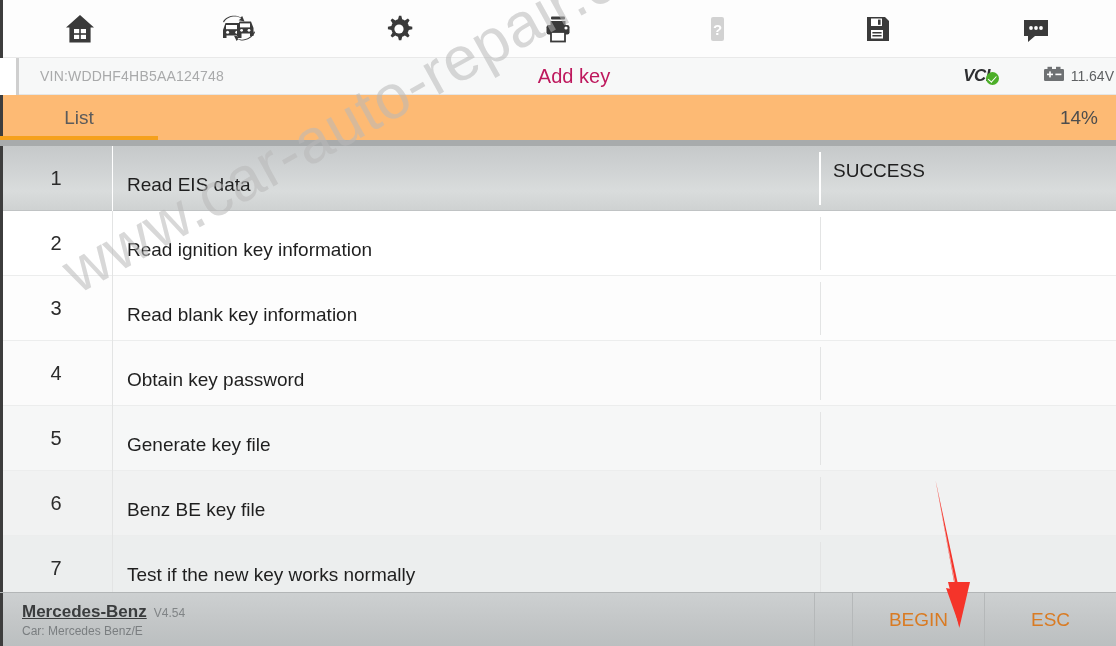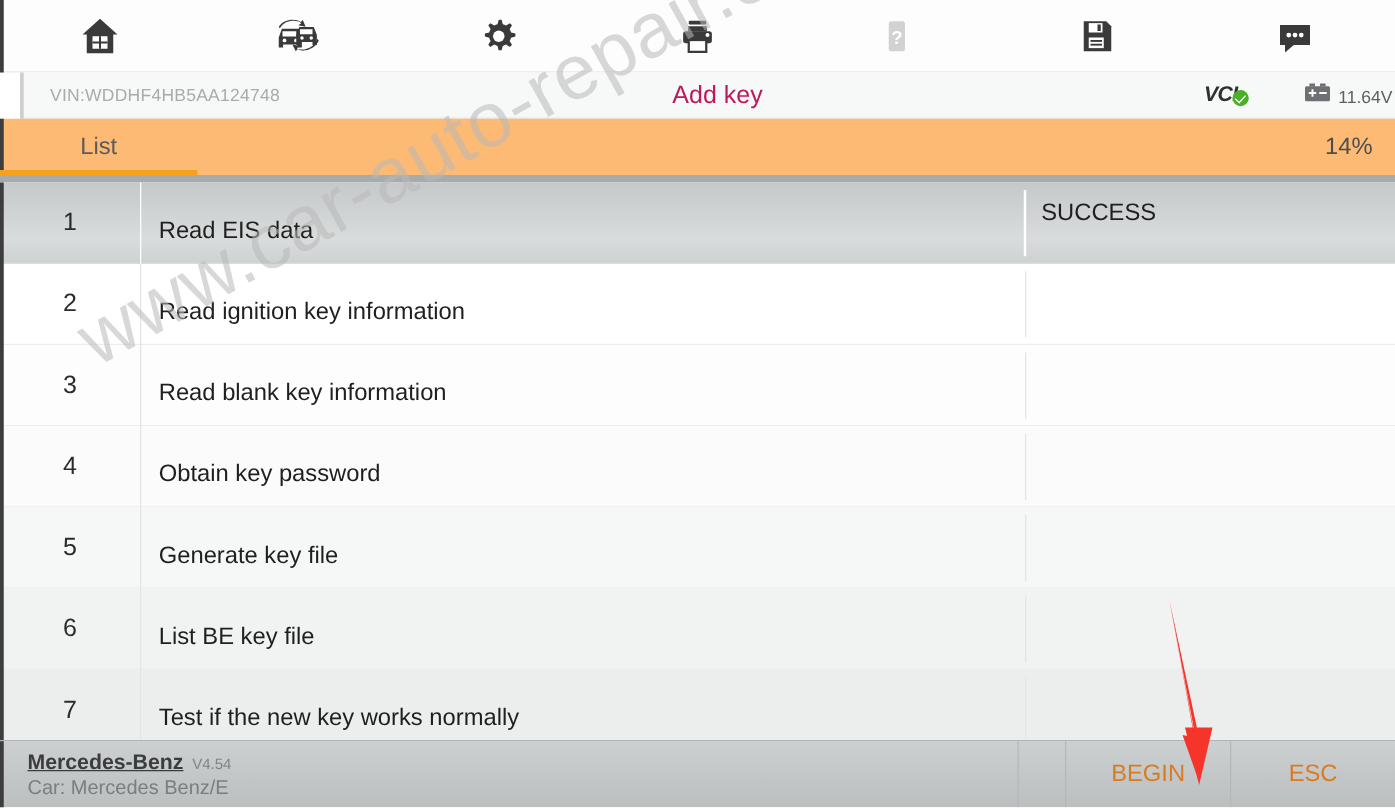--- a/index.html
+++ b/index.html
@@ -252,21 +252,21 @@
     font-size: 17px;
     font-weight: bold;
     color: #3a3c3d;
     text-decoration: underline;
   }
   .veh-ver {
     font-size: 12px;
     color: #808486;
   }
   .veh-line2 {
-    font-size: 16px;
+    font-size: 12px;
     color: #7a7e80;
     margin-top: 2px;
   }
   .foot-btn {
     width: 132px;
     flex: 0 0 132px;
     display: flex;
     align-items: center;
     justify-content: center;
     font-size: 19px;
@@ -435,21 +435,21 @@
         <div class="cell-name">Obtain key password</div>
         <div class="cell-status"></div>
       </div>
       <div class="row shade-3">
         <div class="cell-no">5</div>
         <div class="cell-name">Generate key file</div>
         <div class="cell-status"></div>
       </div>
       <div class="row shade-4">
         <div class="cell-no">6</div>
-        <div class="cell-name">List BE key file</div>
+        <div class="cell-name">Benz BE key file</div>
         <div class="cell-status"></div>
       </div>
       <div class="row shade-5">
         <div class="cell-no">7</div>
         <div class="cell-name">Test if the new key works normally</div>
         <div class="cell-status"></div>
       </div>
     </div>
 
   <div class="watermark">www.car-auto-repair.com</div>

